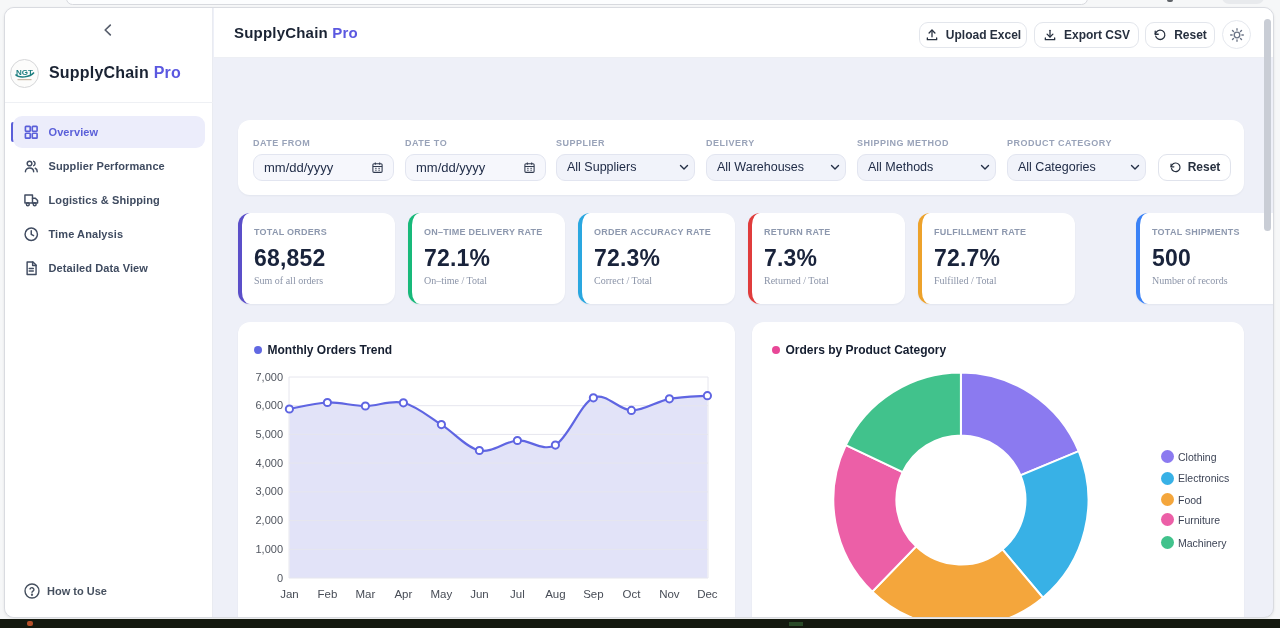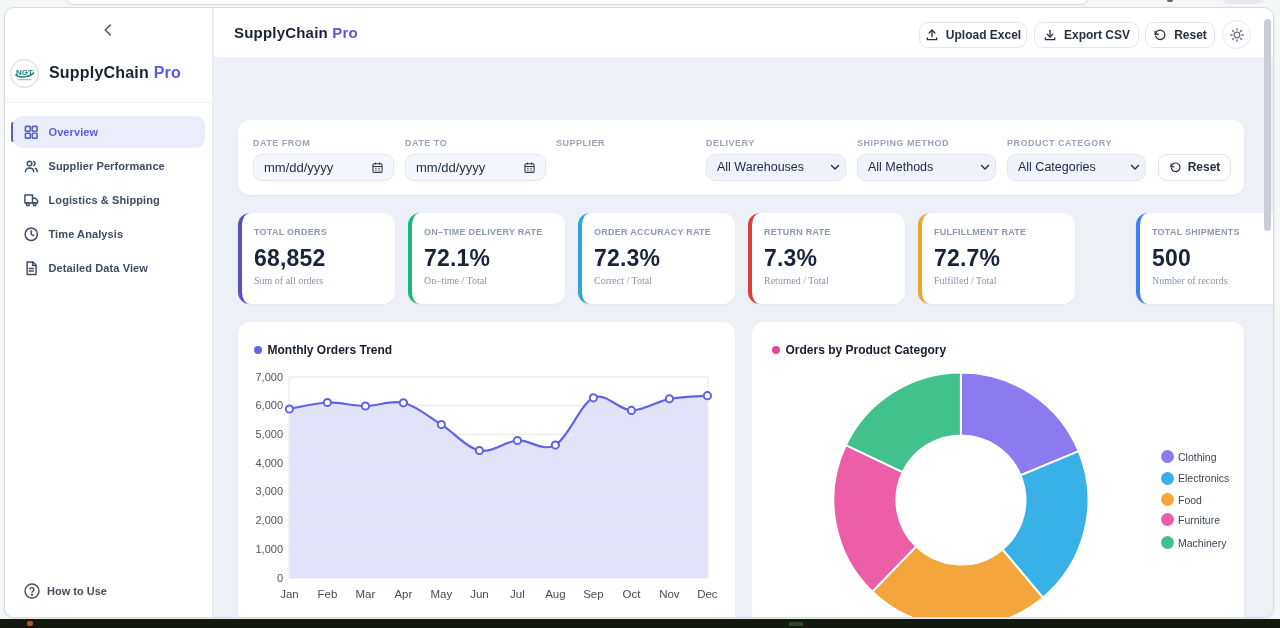--- a/index.html
+++ b/index.html
@@ -197,20 +197,25 @@
           <rect x="3.5" y="5" width="17" height="16" rx="2"></rect>
           <path d="M8 2.8v4M16 2.8v4M3.5 10h17"></path>
           <path d="M7.5 13.5h3M13.5 13.5h3M7.5 17h3M13.5 17h3" stroke-width="1.6"></path>
         </svg>
     </div>
     <div class="finput" style="left:167px; width:141px;">mm/dd/yyyy
       <svg style="position:absolute;right:9px;" width="13" height="13" viewBox="0 0 24 24" fill="none" stroke="#303a4e" stroke-width="2">
           <rect x="3.5" y="5" width="17" height="16" rx="2"></rect>
           <path d="M8 2.8v4M16 2.8v4M3.5 10h17"></path>
           <path d="M7.5 13.5h3M13.5 13.5h3M7.5 17h3M13.5 17h3" stroke-width="1.6"></path>
+        </svg>
+    </div>
+    <div class="finput fsel" style="left:318px; width:139px;">All Suppliers
+      <svg style="position:absolute;right:4.5px;" width="12" height="12" viewBox="0 0 24 24" fill="none" stroke="#232e45" stroke-width="2.8" stroke-linecap="round" stroke-linejoin="round">
+          <path d="M5 9l7 7 7-7"></path>
         </svg>
     </div>
     <div class="finput fsel" style="left:468px; width:140px;">All Warehouses
       <svg style="position:absolute;right:4.5px;" width="12" height="12" viewBox="0 0 24 24" fill="none" stroke="#232e45" stroke-width="2.8" stroke-linecap="round" stroke-linejoin="round">
           <path d="M5 9l7 7 7-7"></path>
         </svg>
     </div>
     <div class="finput fsel" style="left:619px; width:139px;">All Methods
       <svg style="position:absolute;right:4.5px;" width="12" height="12" viewBox="0 0 24 24" fill="none" stroke="#232e45" stroke-width="2.8" stroke-linecap="round" stroke-linejoin="round">
           <path d="M5 9l7 7 7-7"></path>

